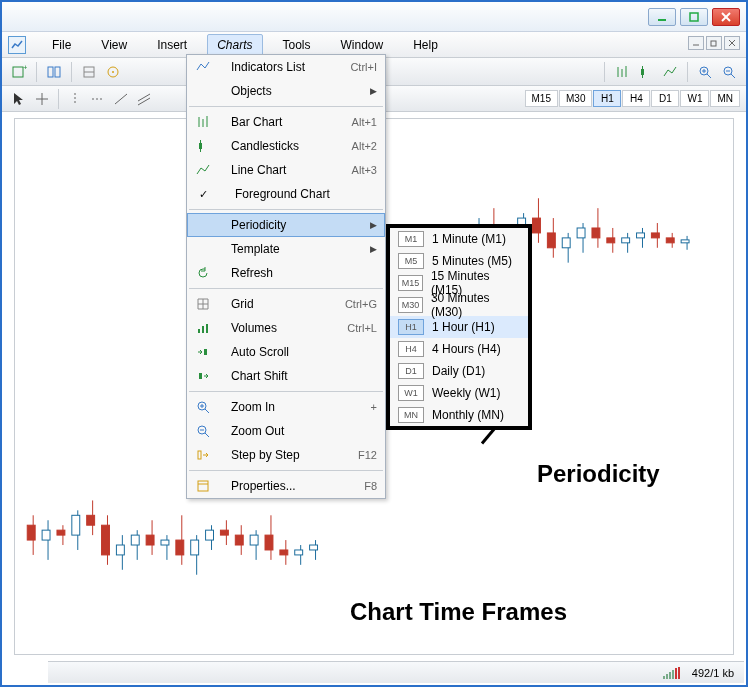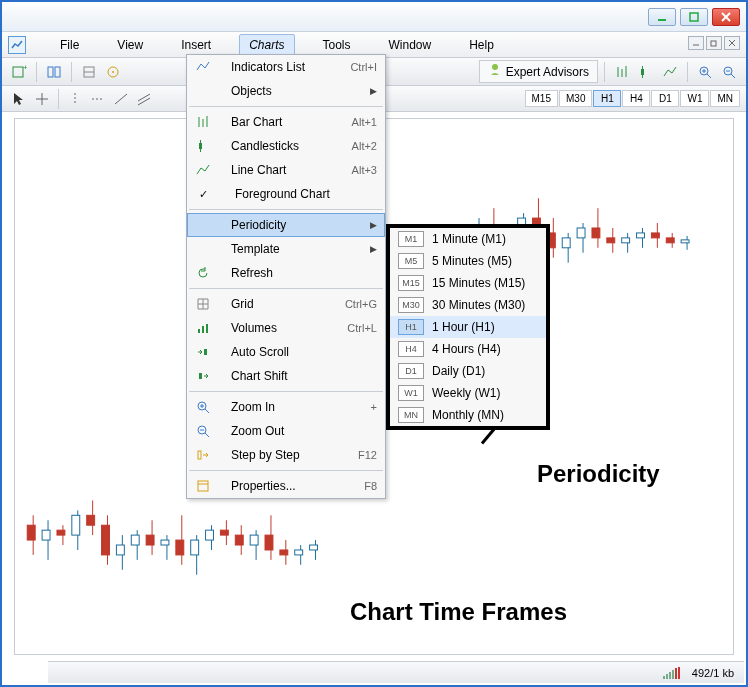--- a/index.html
+++ b/index.html
@@ -2,21 +2,21 @@
 <html><head>
 <meta charset="utf-8">
 <style>
 * { box-sizing: border-box; margin: 0; padding: 0; }
 body { font-family: "Segoe UI", Tahoma, sans-serif; font-size: 12px; background: #fff; overflow: hidden; }
 .window { width: 748px; height: 687px; border: 2px solid #2a6fc9; background: #fff; position: relative; }
 .titlebar { height: 30px; background: linear-gradient(#fdfefe, #e8eff7); border-bottom: 1px solid #c8d2e0; display: flex; justify-content: flex-end; align-items: center; padding-right: 6px; gap: 4px; }
 .winbtn { width: 28px; height: 18px; border: 1px solid #8aa8cc; background: linear-gradient(#f2f7fc,#d2e3f2); border-radius: 2px; display: flex; align-items: center; justify-content: center; cursor: pointer; }
 .winbtn.close { background: linear-gradient(#f07a6e,#d9412c); border-color: #b22; }
 .winbtn svg { width: 10px; height: 10px; }
-.menubar { height: 26px; background: linear-gradient(#fdfdfd,#eceef1); border-bottom: 1px solid #c8cdd3; display: flex; align-items: center; padding: 0 6px; gap: 18px; position: relative; }
+.menubar { height: 26px; background: linear-gradient(#fdfdfd,#eceef1); border-bottom: 1px solid #c8cdd3; display: flex; align-items: center; padding: 0 6px; gap: 10px; position: relative; }
 .appicon { width: 18px; height: 18px; border: 1px solid #5b9bd5; background: #eaf3fb; margin-right: 6px; display:flex; align-items:center; justify-content:center; }
 .appicon svg { width:12px; height:12px; }
 .mbitem { padding: 4px 10px; cursor: pointer; }
 .mbitem.open { background: #dbeafd; border: 1px solid #9bbbe0; border-radius: 2px; padding: 3px 9px; font-style: italic; }
 .sysbtns { position:absolute; right:6px; top:4px; display:flex; gap:2px; }
 .sysbtns .sb { width:16px; height:14px; border:1px solid #a8b2bf; background:#f0f3f6; display:flex; align-items:center; justify-content:center; }
 .toolbar { height: 28px; background: linear-gradient(#fafbfc,#e6e9ed); border-bottom: 1px solid #c8cdd3; display: flex; align-items: center; padding: 0 6px; gap: 2px; }
 .tbicon { width: 22px; height: 22px; border: 1px solid transparent; display: flex; align-items: center; justify-content: center; cursor: pointer; }
 .tbicon svg { width: 16px; height: 16px; }
 .tbsep { width:1px; height:20px; background:#c8cdd3; margin:0 4px; }
@@ -32,21 +32,21 @@
 .sigbars span:nth-child(1){height:3px} .sigbars span:nth-child(2){height:5px} .sigbars span:nth-child(3){height:7px} .sigbars span:nth-child(4){height:9px} .sigbars span:nth-child(5){height:11px; background:#c33;} .sigbars span:nth-child(6){height:12px; background:#c33;}
 .dropdown { position: absolute; top: 52px; left: 184px; width: 200px; background: #f7f7f7; border: 1px solid #a8b2bf; box-shadow: 2px 2px 4px rgba(0,0,0,0.2); z-index: 10; }
 .dd-item { height: 24px; display: flex; align-items: center; padding: 0 8px; cursor: pointer; gap: 20px; position: relative; }
 .dd-item.highlighted { background: #c4dcf5; border: 1px solid #6fa3dc; padding: 0 7px; }
 .dd-item .dd-icon { width: 16px; height: 16px; display: flex; align-items: center; justify-content: center; }
 .dd-item .dd-label { flex: 1; }
 .dd-item .dd-shortcut { color: #666; font-size: 11px; }
 .dd-item .dd-arrow { font-size: 9px; color: #444; }
 .dd-item.checked::before { content: "✓"; position: absolute; left: 12px; font-size: 11px; }
 .dd-sep { height: 1px; background: #c8cdd3; margin: 3px 2px; }
-.submenu { position: absolute; top: 222px; left: 384px; width: 164px; background: #f7f7f7; border: 4px solid #000; z-index: 11; }
+.submenu { position: absolute; top: 222px; left: 384px; width: 146px; background: #f7f7f7; border: 4px solid #000; z-index: 11; }
 .sm-item { height: 22px; display: flex; align-items: center; padding: 0 8px; cursor: pointer; gap: 8px; }
 .sm-item.active { background: #dbeafd; }
 .sm-badge { width: 26px; height: 16px; border: 1px solid #999; background: #fff; font-size: 9px; display: flex; align-items: center; justify-content: center; color: #555; }
 .sm-item.active .sm-badge { background: #c4dcf5; border-color: #6fa3dc; }
 .call-periodicity { position: absolute; top: 440px; left: 480px; z-index: 5; }
 .call-periodicity .line { width: 60px; height: 3px; background: #000; transform: rotate(-50deg); transform-origin: left center; }
 .call-periodicity .lbl { position: absolute; left: 55px; top: 18px; font-size: 24px; font-weight: bold; }
 .call-tf { position: absolute; top: 596px; left: 300px; font-size: 24px; font-weight: bold; z-index: 5; margin-left: 48px; }
 </style>
 </head>
@@ -126,27 +126,20 @@
           <line x1="3" y1="8" x2="13" y2="8" stroke="#888"></line>
         </svg>
       </div>
     <div class="tbicon">
         <svg viewBox="0 0 16 16">
           <circle cx="8" cy="8" r="5" fill="none" stroke="#d4a017"></circle>
           <circle cx="8" cy="8" r="1" fill="#d4a017"></circle>
         </svg>
       </div>
     <div style="flex:1"></div>
-    <div class="expert-btn">
-      <span><svg width="14" height="14" viewBox="0 0 14 14">
-            <circle cx="7" cy="4" r="3" fill="#8bc34a"></circle>
-            <path d="M3,12 Q7,8 11,12" fill="#8bc34a"></path>
-          </svg></span>
-      <span>Expert Advisors</span>
-    </div>
     <div class="tbsep"></div>
     <div class="tbicon">
         <svg viewBox="0 0 16 16">
           <line x1="4" y1="3" x2="4" y2="13" stroke="#2a8f3e"></line>
           <line x1="8" y1="5" x2="8" y2="13" stroke="#2a8f3e"></line>
           <line x1="12" y1="2" x2="12" y2="13" stroke="#2a8f3e"></line>
         </svg>
       </div>
     <div class="tbicon">
         <svg viewBox="0 0 16 16">

